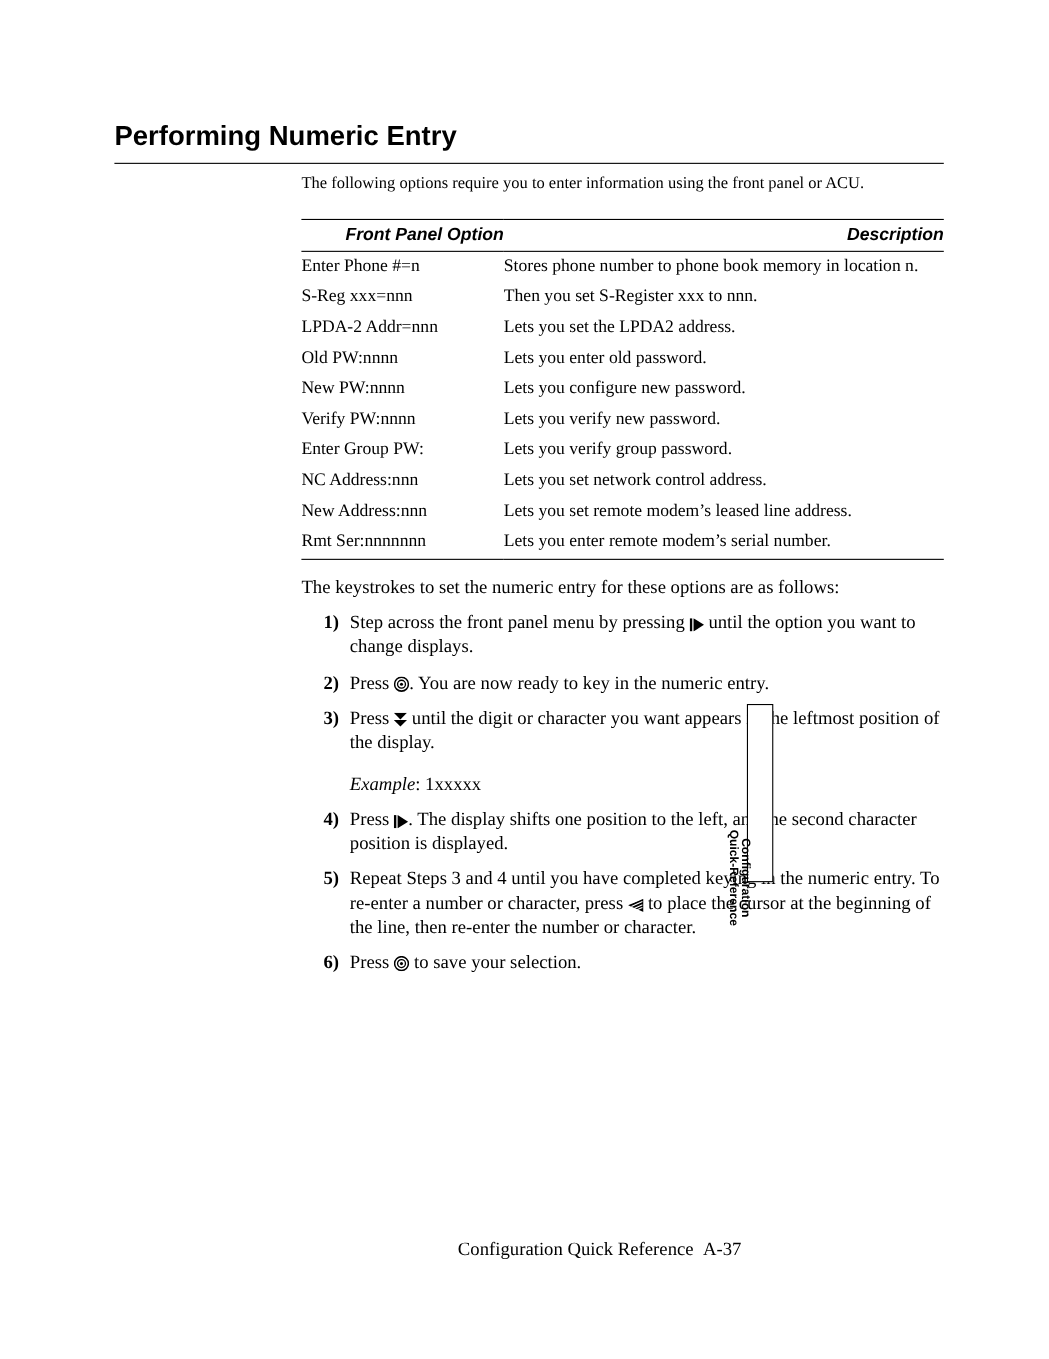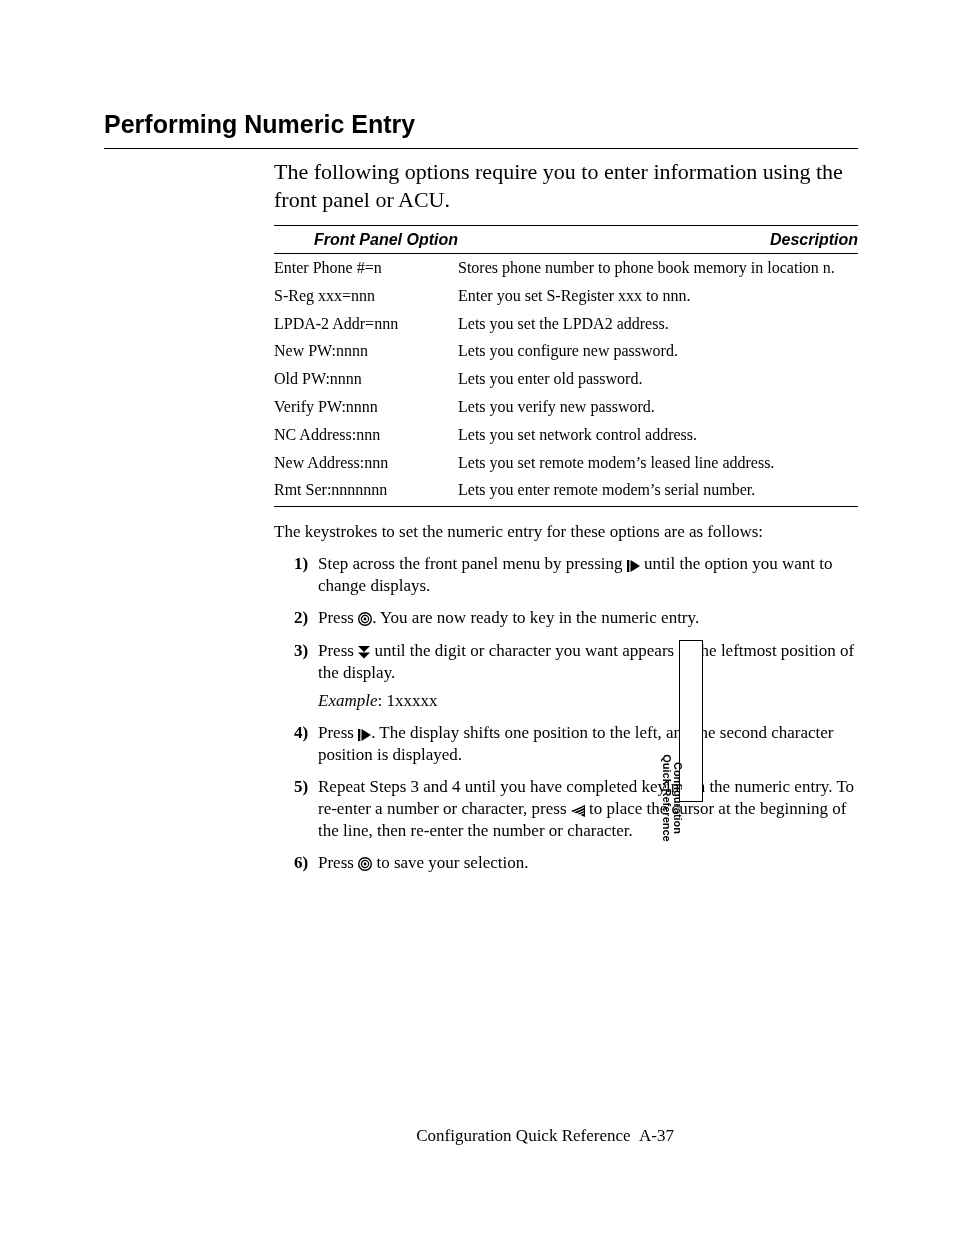--- a/index.html
+++ b/index.html
@@ -27,22 +27,22 @@
     margin: 0 0 6px 0;
     border-bottom: 1.4px solid #000;
     padding-bottom: 7px;
     width: 754px;
   }
   .body-col {
     margin-left: 170px;   
     width: 584px;
   }
   .intro {
-    margin: 9px 0 10px 0;
-    font-size: 22px;
+    margin: 9px 0 22px 0;
+    font-size: 15px;
   }
   table.opts {
     width: 100%;
     border-collapse: collapse;
     font-size: 16px;
   }
   table.opts thead th {
     text-align: right;
     font-family: Arial, Helvetica, sans-serif;
     font-weight: bold;
@@ -75,21 +75,21 @@
     position: relative;
   }
   ol.steps > li .num {
     position: absolute;
     left: 0;
     top: 0;
     font-weight: bold;
   }
   .example {
     font-style: italic;
-    margin-top: 6px;
+    margin-top: 16px;
     display: block;
   }
   .example .ex-val { font-style: normal; }
   svg.btn {
     vertical-align: -3px;
   }
   
   .side-tab {
     position: absolute;
     right: 67px;
@@ -164,37 +164,41 @@
           <th data-bind="table.headers.description">Description</th>
         </tr>
       </thead>
       <tbody id="opts-body">
           <tr>
             <td>Enter Phone #=n</td>
             <td>Stores phone number to phone book memory in location n.</td>
           </tr>
           <tr>
             <td>S-Reg xxx=nnn</td>
-            <td>Enter you set S-Register xxx to nnn.</td>
+            <td>Then you set S-Register xxx to nnn.</td>
           </tr>
           <tr>
             <td>LPDA-2 Addr=nnn</td>
             <td>Lets you set the LPDA2 address.</td>
           </tr>
           <tr>
+            <td>Old PW:nnnn</td>
+            <td>Lets you enter old password.</td>
+          </tr>
+          <tr>
             <td>New PW:nnnn</td>
             <td>Lets you configure new password.</td>
           </tr>
           <tr>
-            <td>Old PW:nnnn</td>
-            <td>Lets you enter old password.</td>
-          </tr>
-          <tr>
             <td>Verify PW:nnnn</td>
             <td>Lets you verify new password.</td>
+          </tr>
+          <tr>
+            <td>Enter Group PW:</td>
+            <td>Lets you verify group password.</td>
           </tr>
           <tr>
             <td>NC Address:nnn</td>
             <td>Lets you set network control address.</td>
           </tr>
           <tr>
             <td>New Address:nnn</td>
             <td>Lets you set remote modem’s leased line address.</td>
           </tr>
           <tr>

